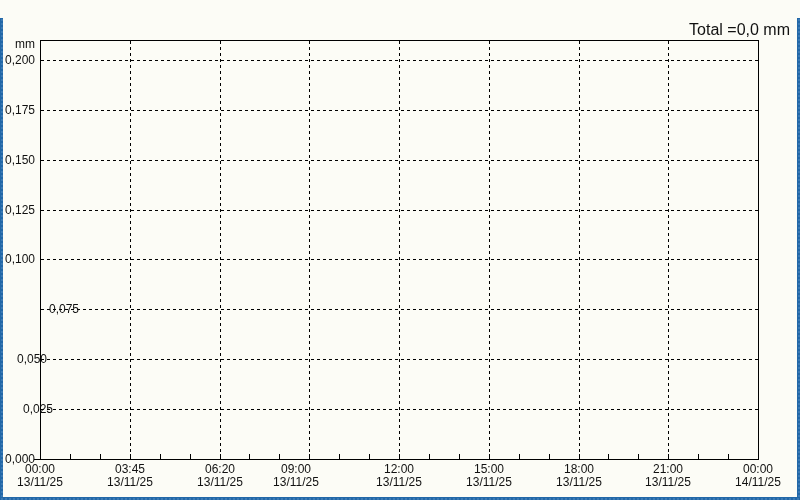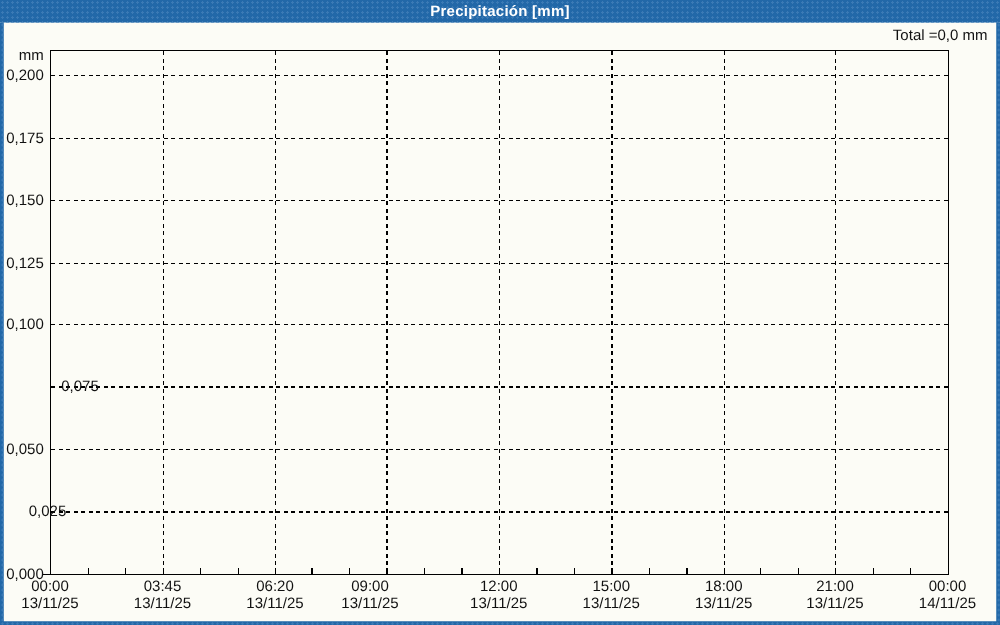--- a/index.html
+++ b/index.html
@@ -25,40 +25,37 @@
     color:var(--title-text);font-size:12px;font-weight:bold;
     text-align:center;line-height:18px;letter-spacing:0.2px;
   }
   .edge{position:absolute;background-color:var(--frame-blue);
     background-image:radial-gradient(var(--frame-dot) 1px, transparent 1px);
     background-size:4px 4px;}
   .edge.left{left:0;top:18px;width:3px;height:482px;}
   .edge.right{right:0;top:18px;width:3px;height:482px;}
   .edge.bottom{left:0;bottom:0;width:800px;height:3px;}
   .total{
-    position:absolute;top:21px;right:10px;font-size:12px;color:var(--text);
+    position:absolute;top:21px;right:10px;font-size:16px;color:var(--text);
   }
   svg.plot{position:absolute;left:0;top:0;width:800px;height:500px;}
   .ylabel,.yunit{
     position:absolute;left:0;width:35px;text-align:right;
     font-size:12px;line-height:14px;color:var(--text);white-space:nowrap;
   }
   .xtick{
     position:absolute;transform:translateX(-50%);
     font-size:12px;line-height:13px;text-align:center;color:var(--text);
     white-space:nowrap;
   }
 </style>
 </head>
 <body>
 
 <div class="window">
-  <div class="titlebar">
-    <span>Precipitación [mm]</span>
-  </div>
 
   <div class="edge left"></div>
   <div class="edge right"></div>
   <div class="edge bottom"></div>
 
   <div class="total">Total =0,0 mm</div>
 
   <svg class="plot" id="plot-svg" viewBox="0 0 800 500" shape-rendering="crispEdges">
       <rect x="40.5" y="40.5" width="718" height="419" fill="none" stroke="#000000" stroke-width="1"></rect>
       <line x1="34" y1="459.5" x2="40" y2="459.5" stroke="#000000" stroke-width="1"></line>
@@ -106,21 +103,21 @@
 
   <div class="yunit" style="top:37px;">mm</div>
 
   <div id="labels">
       <div class="ylabel" style="top: 53px;">0,200</div>
       <div class="ylabel" style="top: 103px;">0,175</div>
       <div class="ylabel" style="top: 153px;">0,150</div>
       <div class="ylabel" style="top: 203px;">0,125</div>
       <div class="ylabel" style="top: 252px;">0,100</div>
       <div class="ylabel" style="top: 302px; margin-left: 44px;">0,075</div>
-      <div class="ylabel" style="top: 352px;">0,050</div>
+      <div class="ylabel" style="top: 352px; margin-left: 12px;">0,050</div>
       <div class="ylabel" style="top: 402px; margin-left: 18px;">0,025</div>
       <div class="ylabel" style="top: 452px;">0,000</div>
       <div class="xtick" style="left: 40px; top: 463px;">
         <div>00:00</div>
         <div>13/11/25</div>
       </div>
       <div class="xtick" style="left: 130px; top: 463px;">
         <div>03:45</div>
         <div>13/11/25</div>
       </div>

